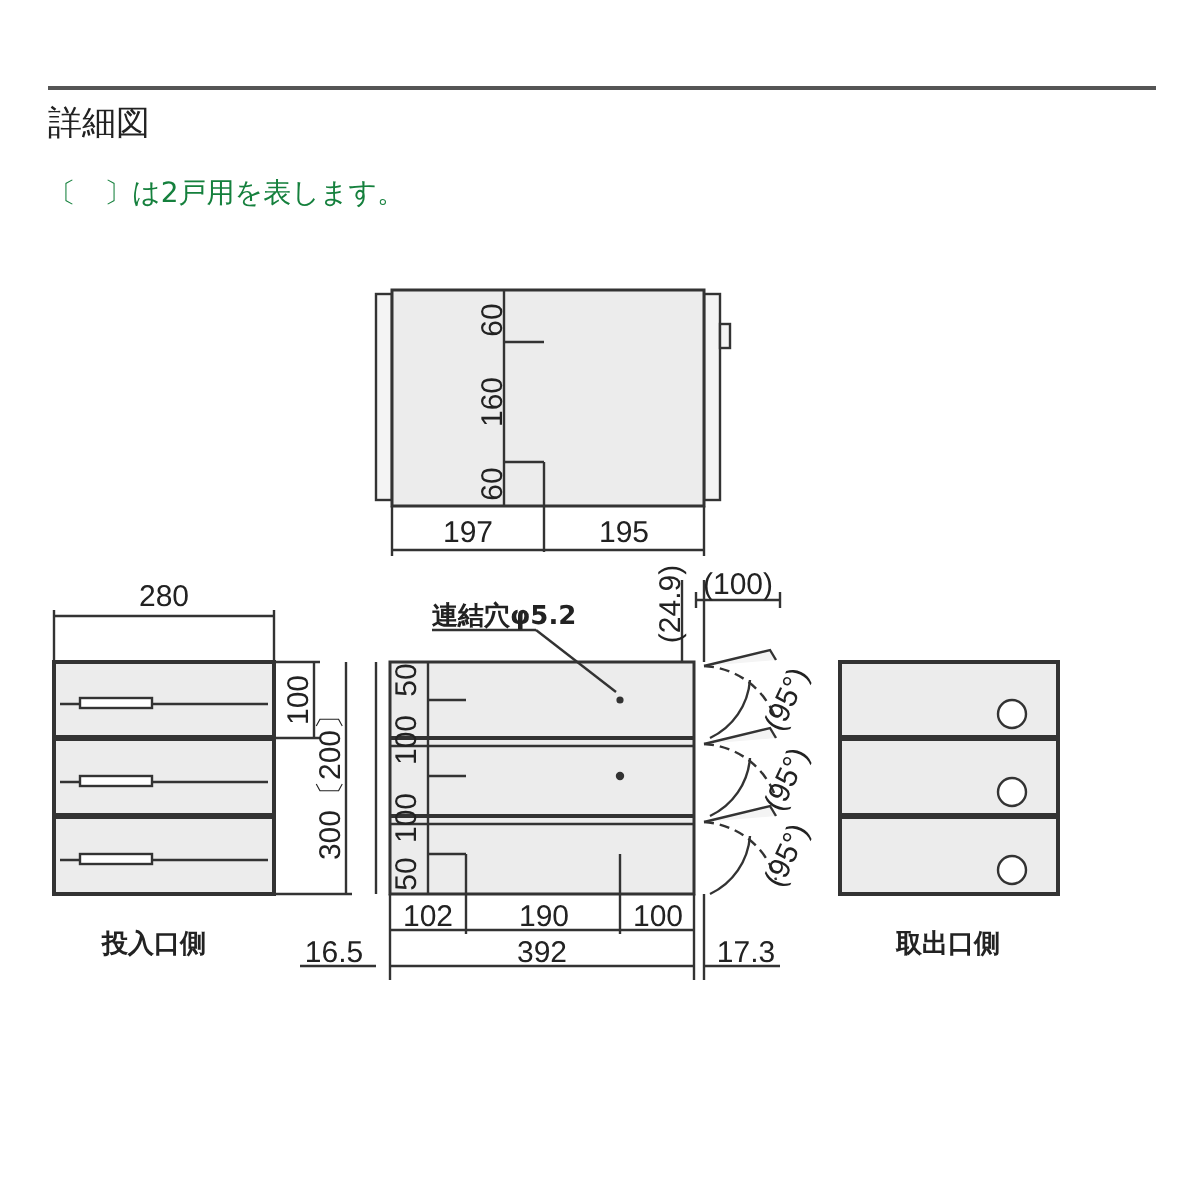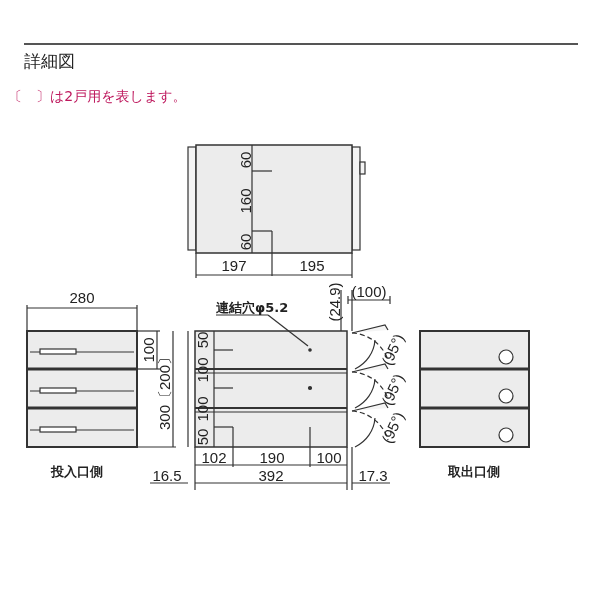--- a/index.html
+++ b/index.html
@@ -1,19 +1,19 @@
 <!DOCTYPE html>
 <html><head>
 <meta charset="utf-8">
 <style>
   html, body { margin: 0; padding: 0; background: #ffffff; }
   body { width: 600px; height: 600px; position: relative; overflow: hidden; font-family: "DejaVu Sans", sans-serif; color: #222; }
   .rule { position: absolute; left: 24px; top: 43px; width: 554px; height: 2px; background: #555; }
   .title { position: absolute; left: 24px; top: 50px; font-size: 17px; color: #222; }
-  .note { position: absolute; left: 8px; top: 88px; font-size: 14px; color: #be185d; }
+  .note { position: absolute; left: 24px; top: 88px; font-size: 14px; color: #15803d; }
   svg { position: absolute; left: 0; top: 0; }
   svg text { font-family: "Liberation Sans", sans-serif; fill: #222; }
   .dim { font-size: 15px; }
   .label-jp { font-family: "DejaVu Sans", sans-serif; font-size: 13px; font-weight: bold; }
 </style>
 </head>
 <body>
 
 <div class="rule"></div>
 <div class="title">詳細図</div>

